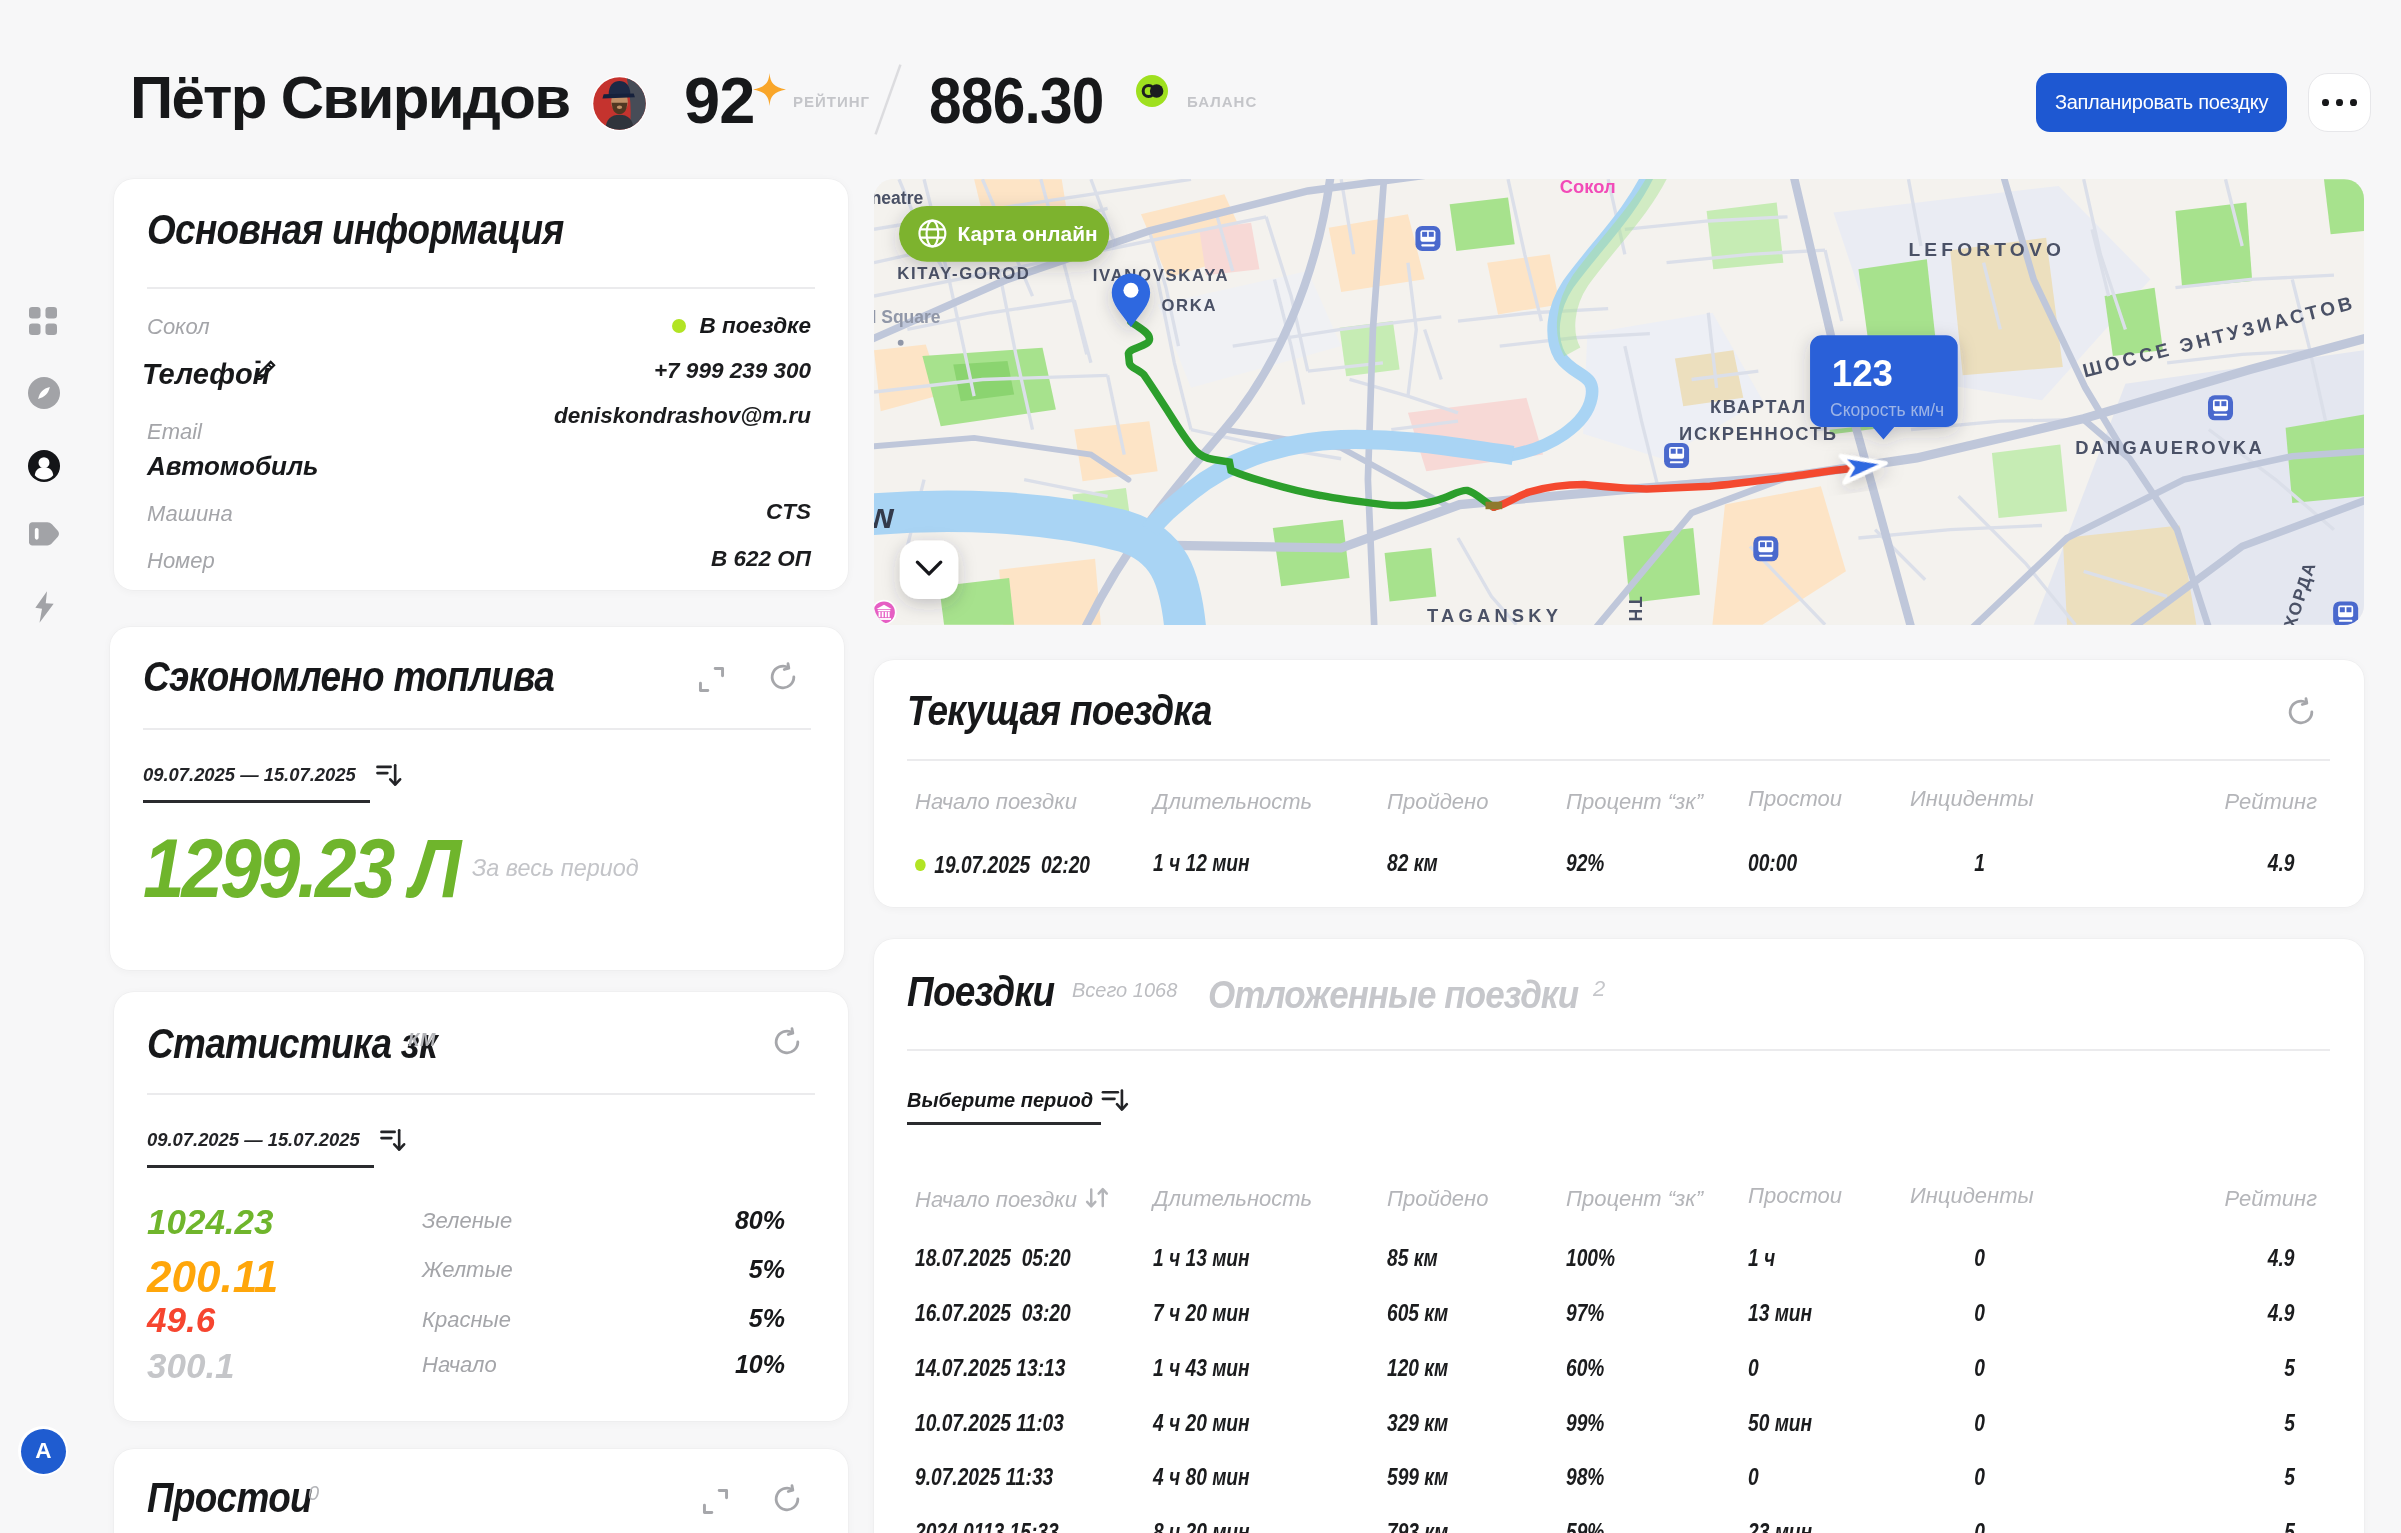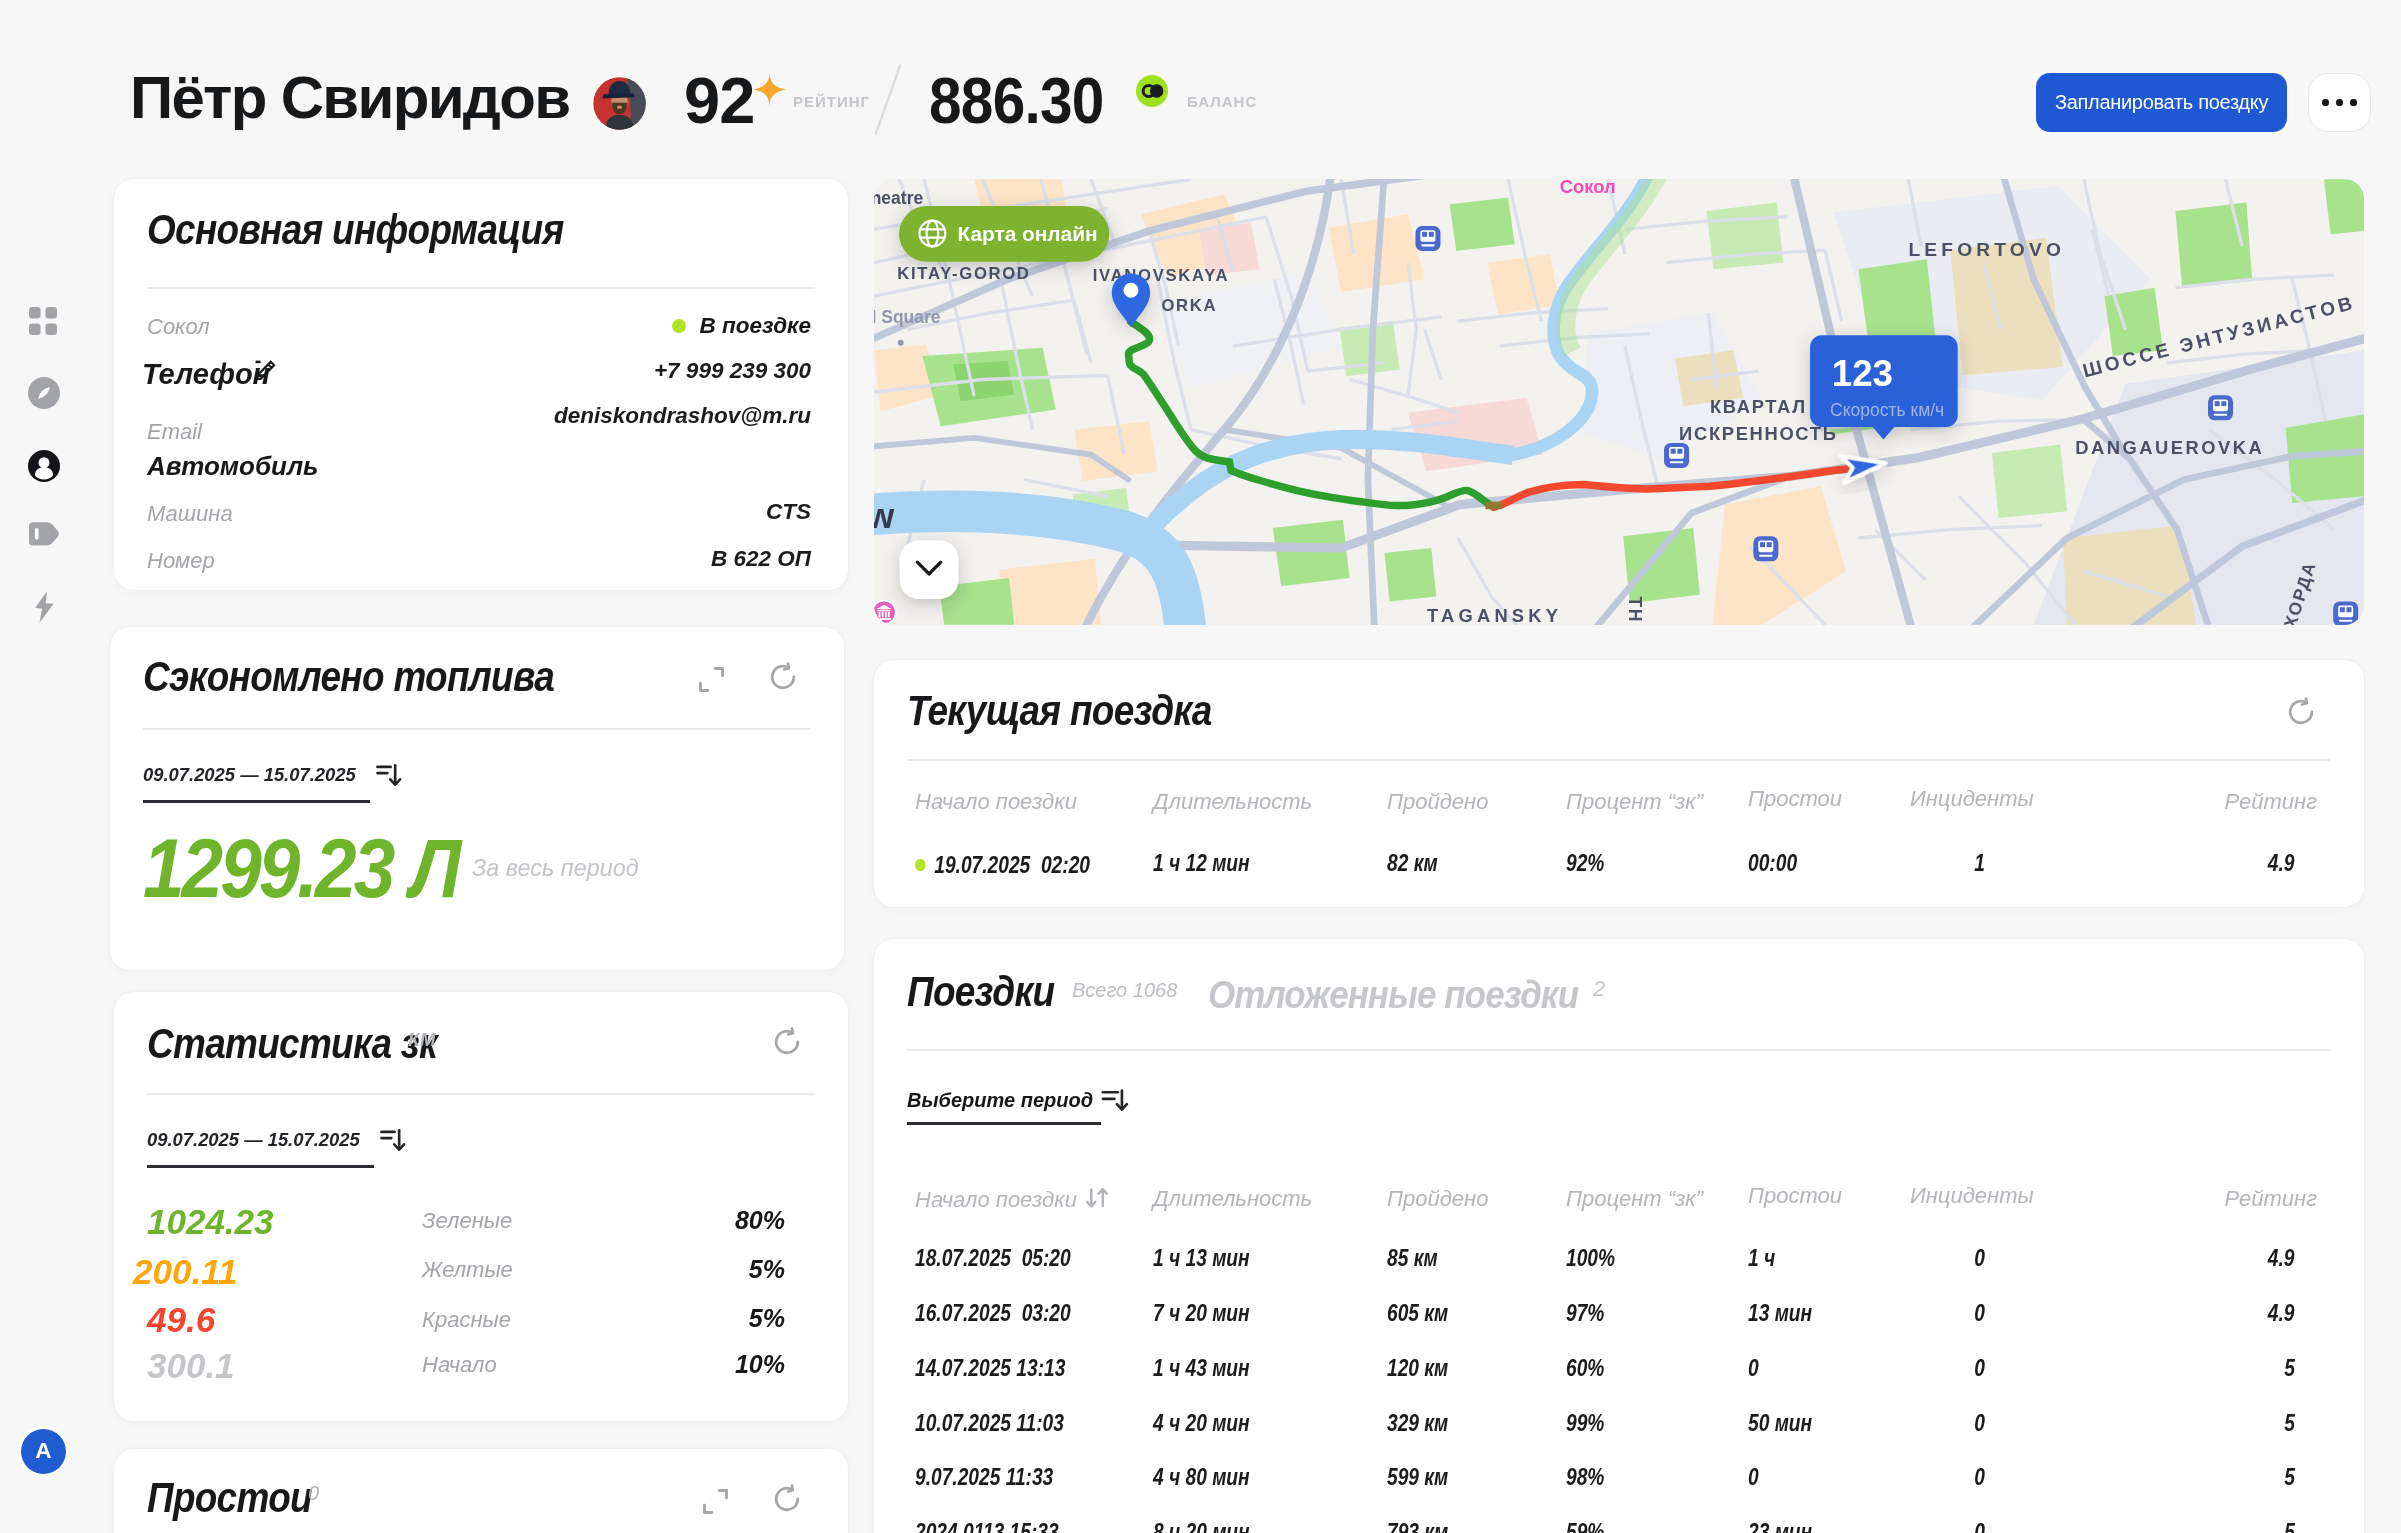--- a/index.html
+++ b/index.html
@@ -138,21 +138,21 @@
   <div class="abs" style="left:265px; top:135px;"><svg width="28" height="28" viewBox="0 0 34 34" fill="none" stroke="#232427" stroke-width="3.2" stroke-linecap="round">
         <path d="M3 6 L19 6"></path>
         <path d="M3 13.5 L15 13.5"></path>
         <path d="M24.5 4 L24.5 27"></path>
         <path d="M18.5 21 L24.5 27.5 L30.5 21" stroke-linejoin="round"></path>
       </svg></div>
   <div class="abs" style="left:33px; top:173px; width:227px; height:2.5px; background:#2a2b2e;"></div>
   <div class="abs" style="left:33px; top:210px; font-size:35px; font-weight:800; color:#6fb52c;">1024.23</div>
   <div class="abs lbl" style="left:308px; top:216px;">Зеленые</div>
   <div class="abs" style="right:63px; top:214px; font-size:25px; font-weight:700;">80%</div>
-  <div class="abs" style="left:19px; top:260px; font-size:35px; font-weight:800; color:#ffa60a;">200.11</div>
+  <div class="abs" style="left:33px; top:260px; font-size:44px; font-weight:800; color:#ffa60a;">200.11</div>
   <div class="abs lbl" style="left:308px; top:265px;">Желтые</div>
   <div class="abs" style="right:63px; top:263px; font-size:25px; font-weight:700;">5%</div>
   <div class="abs" style="left:33px; top:308px; font-size:35px; font-weight:800; color:#f6452f;">49.6</div>
   <div class="abs lbl" style="left:308px; top:315px;">Красные</div>
   <div class="abs" style="right:63px; top:312px; font-size:25px; font-weight:700;">5%</div>
   <div class="abs" style="left:33px; top:354px; font-size:35px; font-weight:800; color:#c5c6c9;">300.1</div>
   <div class="abs lbl" style="left:308px; top:360px;">Начало</div>
   <div class="abs" style="right:63px; top:358px; font-size:25px; font-weight:700;">10%</div>
 </div>
 

